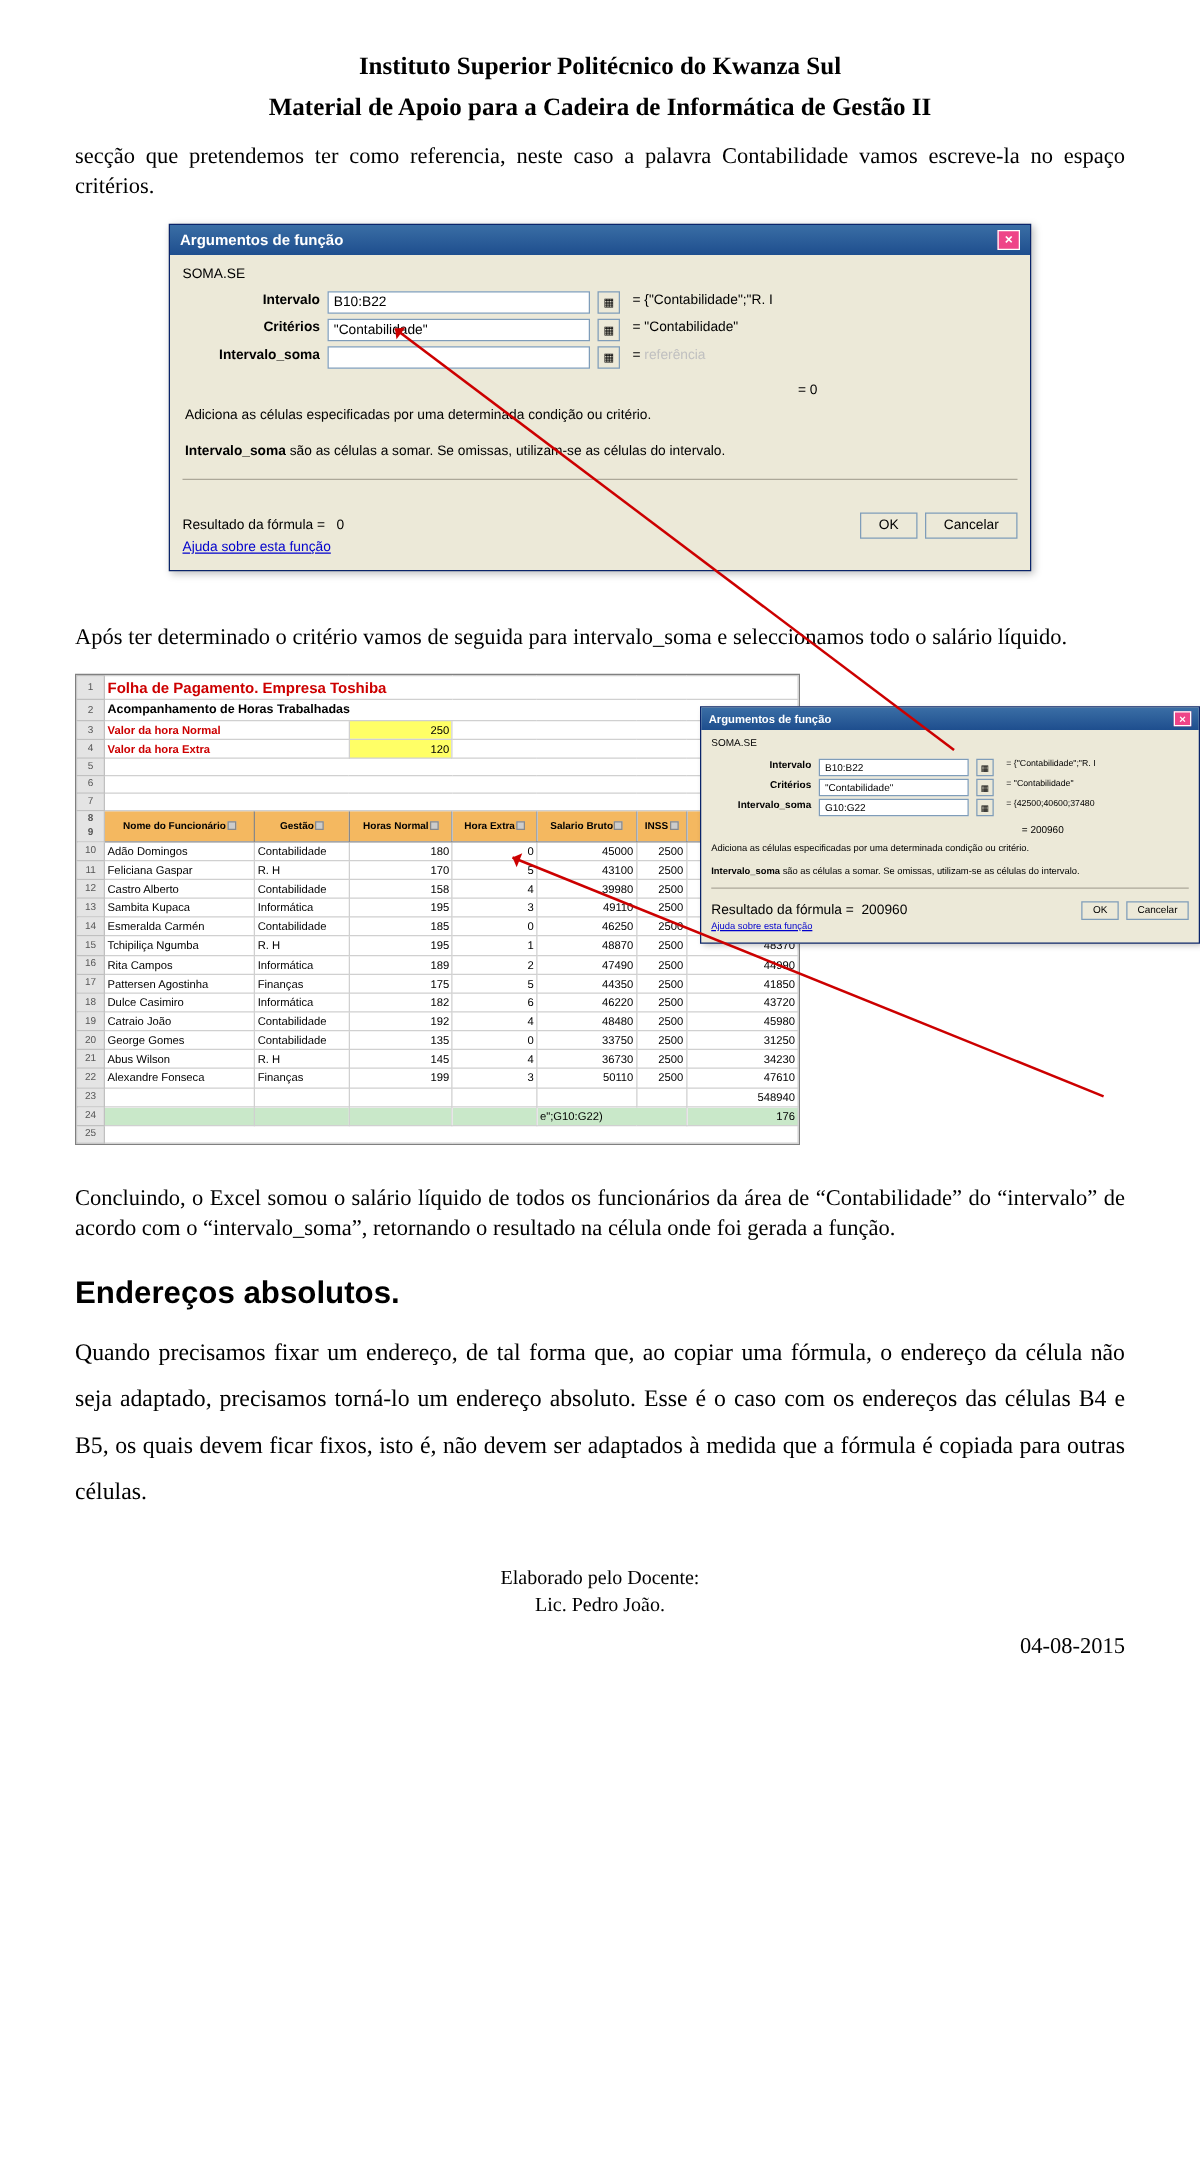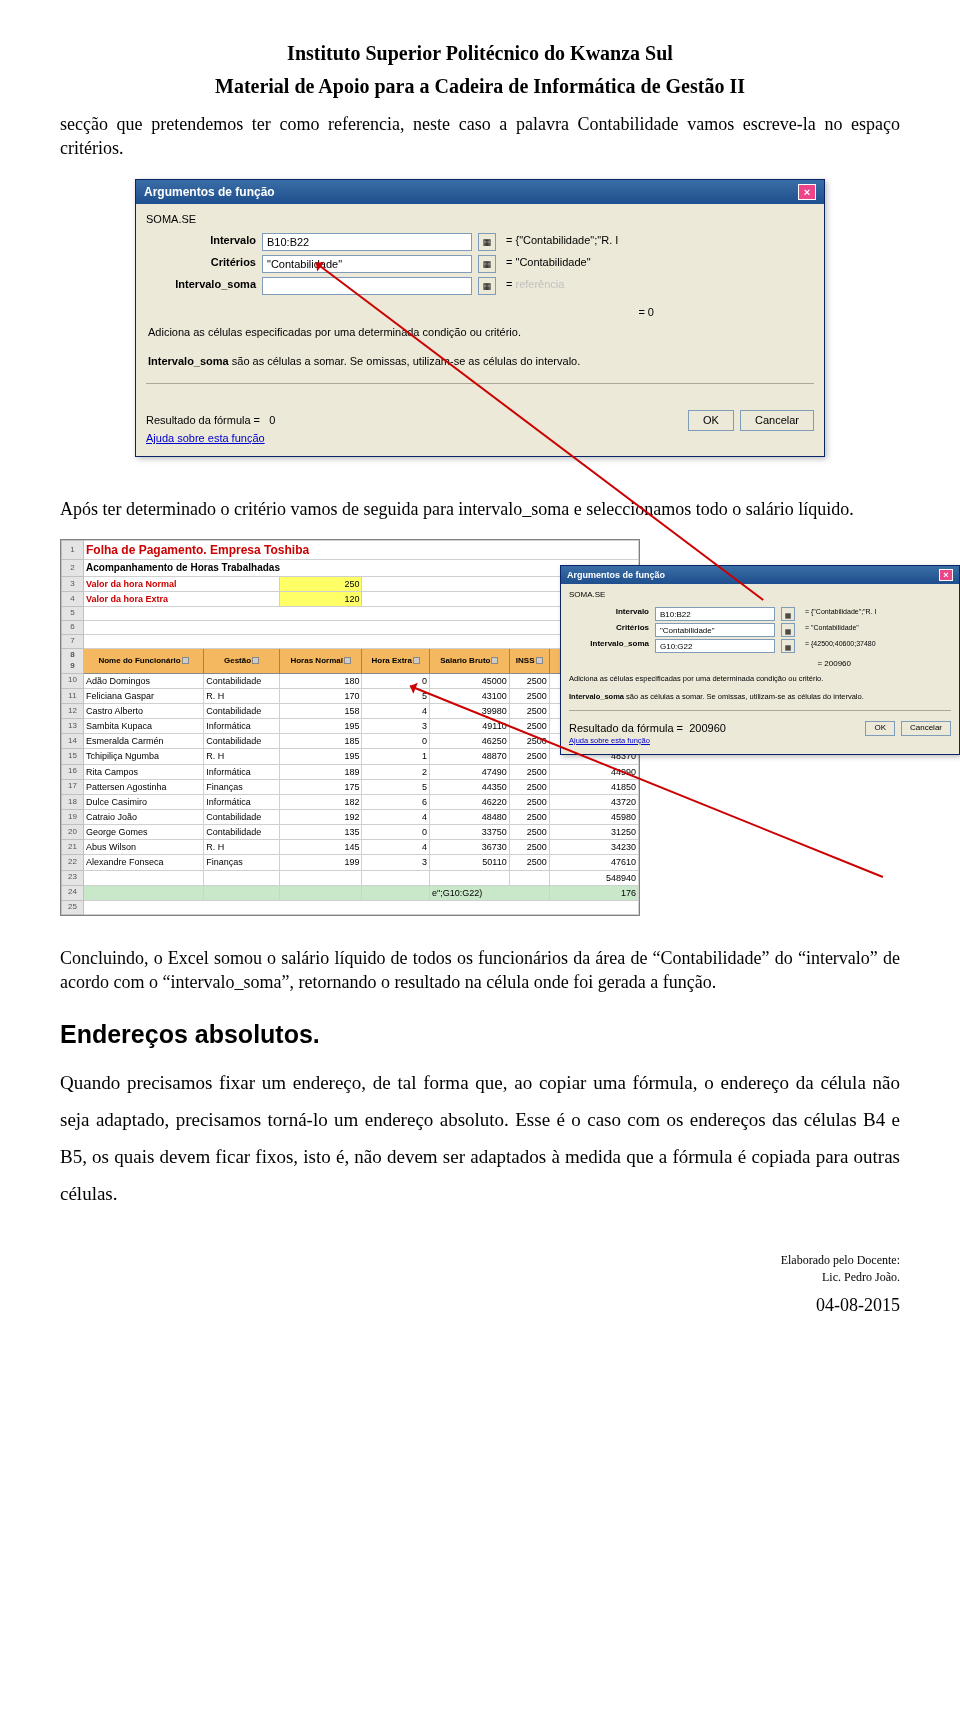--- a/index.html
+++ b/index.html
@@ -11,21 +11,21 @@
     color: #000;
     width: 960px;
     font-size: 18px;
     line-height: 1.35;
   }
   .doc-header { text-align: center; font-weight: bold; font-size: 20px; margin-bottom: 6px; }
   .doc-subheader { text-align: center; font-weight: bold; font-size: 20px; margin-bottom: 12px; }
   .para { margin: 0 0 18px 0; text-align: justify; }
   .spaced-para { margin: 0 0 28px 0; text-align: justify; line-height: 1.95; font-size: 19px; }
   h3.section { font-family: Arial, sans-serif; font-weight: bold; font-size: 25px; margin: 24px 0 12px 0; }
-  .footer { text-align: right; font-family: "Lucida Calligraphy","Segoe Script",cursive; font-size: 12px; margin-top: 40px; }
+  .footer { text-align: center; font-family: "Lucida Calligraphy","Segoe Script",cursive; font-size: 16px; margin-top: 40px; }
   .date { text-align: right; font-size: 18px; margin-top: 8px; }
 
   
   .shot1-wrap { margin: 16px 0 40px 0; }
   .dialog {
     font-family: Tahoma, Arial, sans-serif;
     font-size: 11px;
     background: #ece9d8;
     border: 1px solid #0a246a;
     width: 690px;

